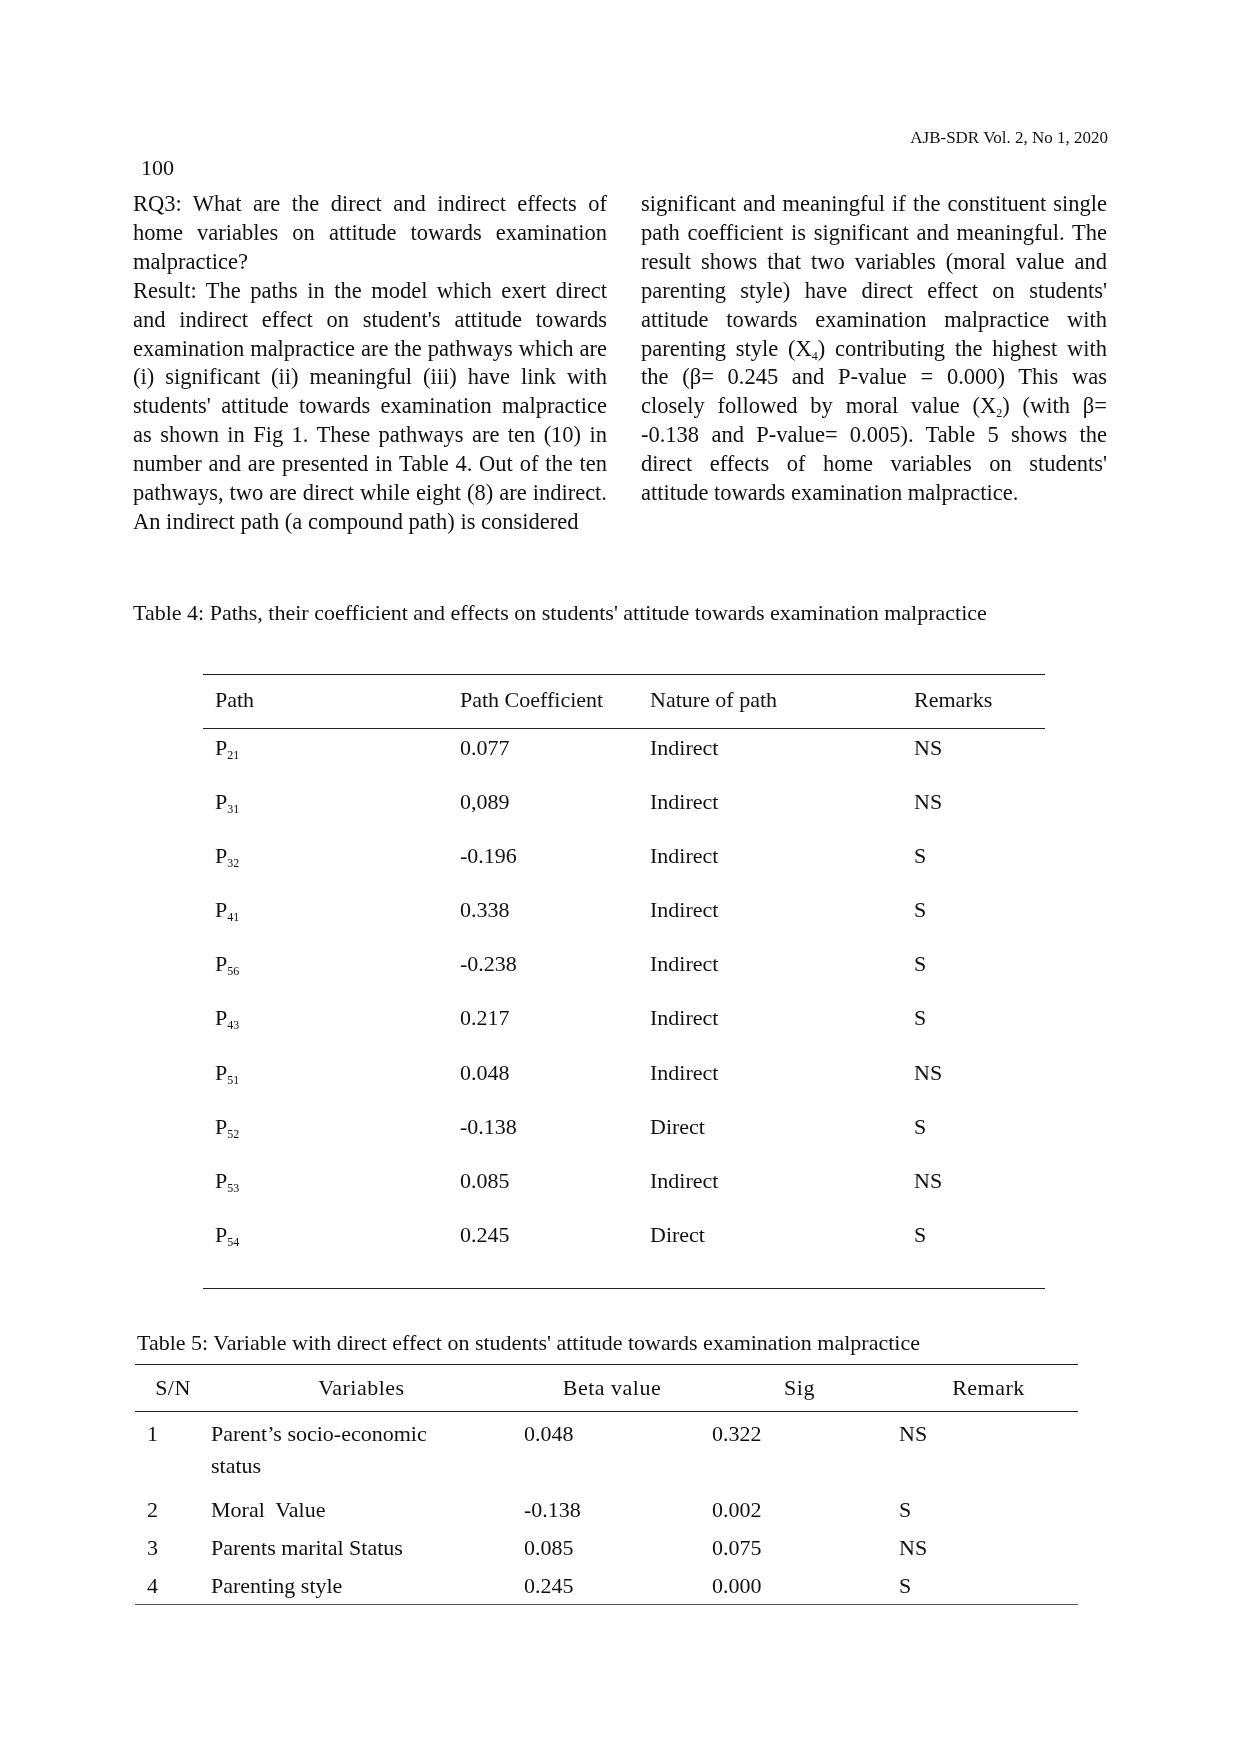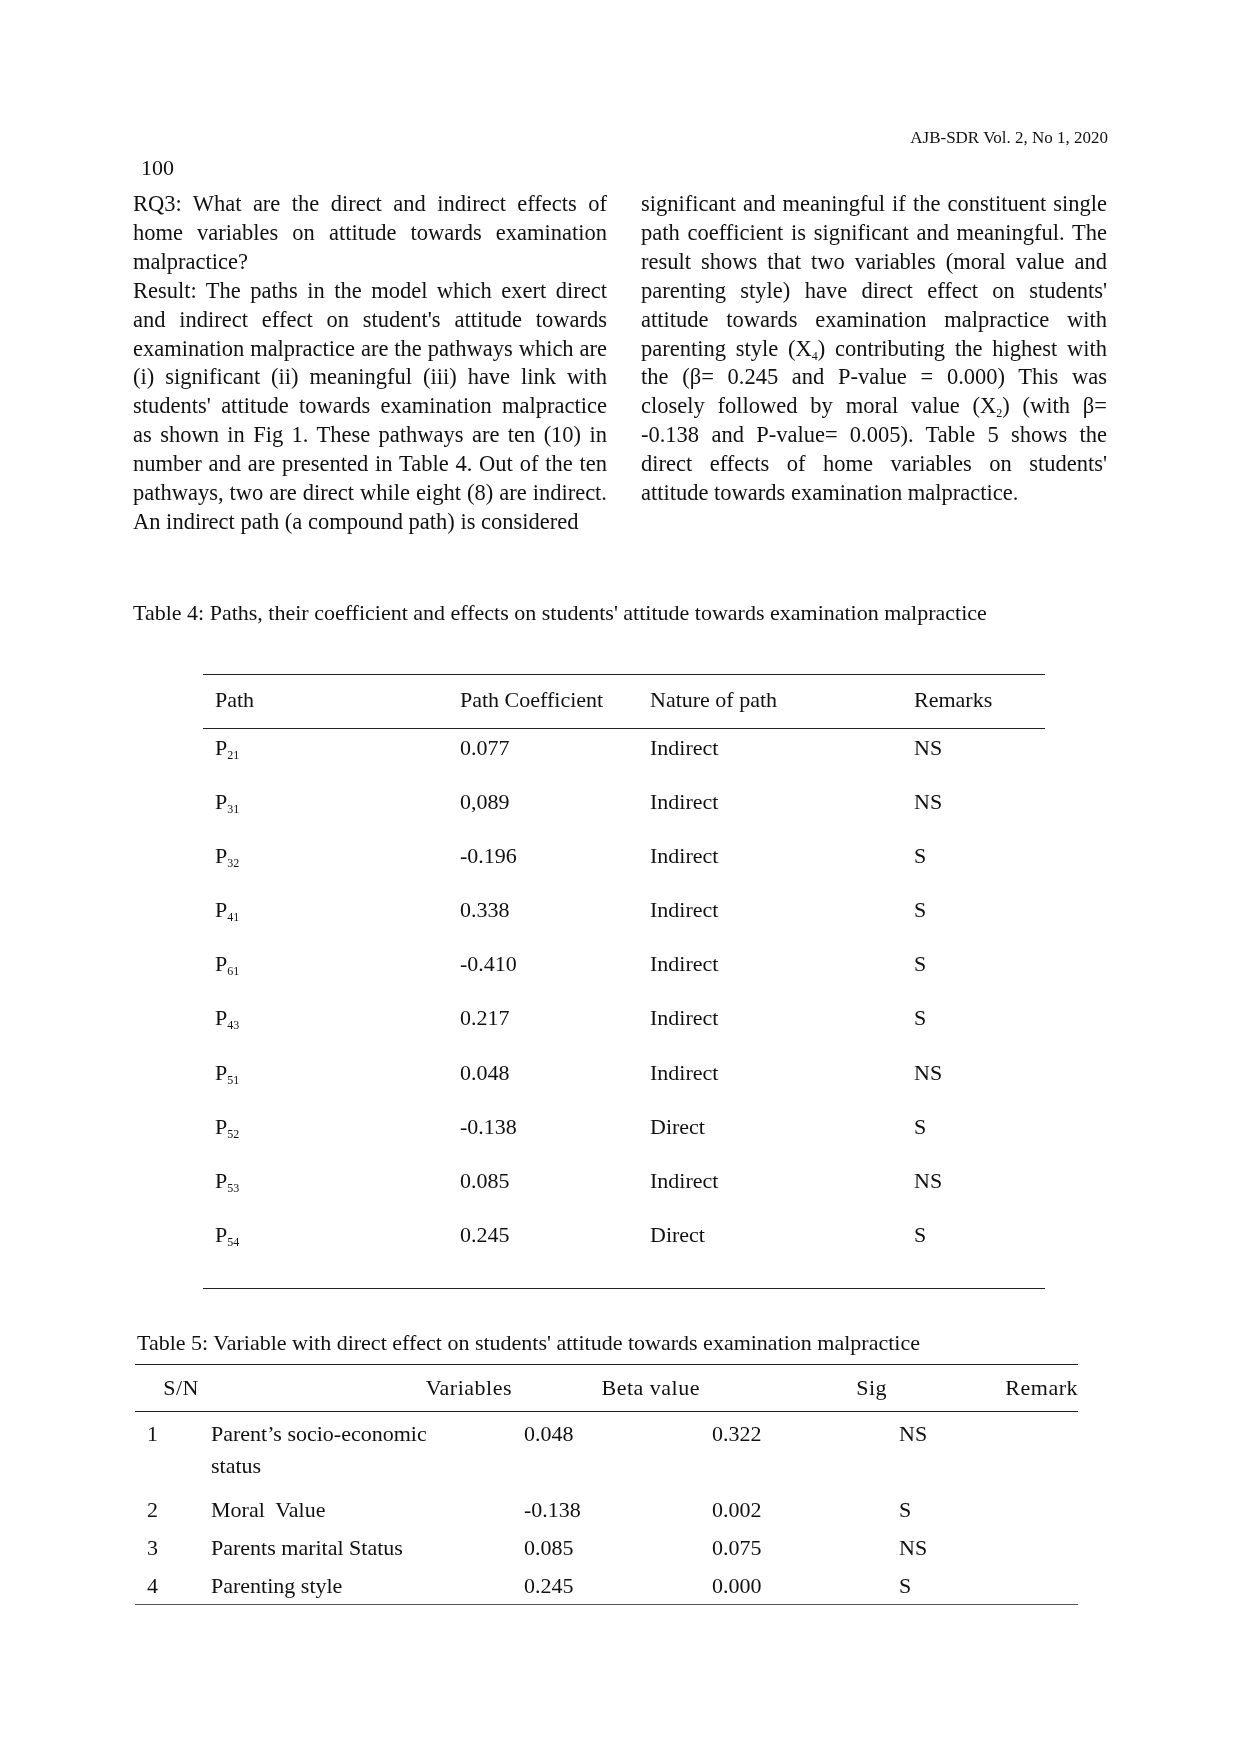--- a/index.html
+++ b/index.html
@@ -27,21 +27,21 @@
 
     table { border-collapse: collapse; position: absolute; }
     .t4 { left: 203px; top: 674px; width: 842px; font-size: 22px; }
     .t4 thead th { font-weight: normal; text-align: left; height: 54px; padding: 0 0 0 12px;
       border-top: 1.5px solid #222; border-bottom: 1.5px solid #222; vertical-align: top; padding-top: 12px; box-sizing: border-box; }
     .t4 tbody td { height: 54.2px; padding: 6px 0 0 12px; vertical-align: top; box-sizing: border-box; }
     .t4 tbody tr:last-child td { border-bottom: 1.5px solid #222; height: 72px; }
     .t4 .c1 { width: 245px; } .t4 .c2 { width: 190px; } .t4 .c3 { width: 264px; } .t4 .c4 { width: 143px; }
 
     .t5 { left: 135px; top: 1364px; width: 943px; font-size: 22px; }
-    .t5 thead th { font-weight: normal; text-align: right; border-top: 1.5px solid #222; border-bottom: 1.5px solid #222;
+    .t5 thead th { font-weight: normal; text-align: center; border-top: 1.5px solid #222; border-bottom: 1.5px solid #222;
       height: 47px; padding: 10px 0 0 12px; vertical-align: top; box-sizing: border-box; letter-spacing: 0.5px; }
     .t5 tbody td { padding: 6px 0 0 12px; vertical-align: top; line-height: 32px; height: 38px; box-sizing: border-box; }
     .t5 tbody tr:first-child td { padding-top: 6px; height: 76px; }
     .t5 tbody tr:last-child td { border-bottom: 1.5px solid #555; height: 41px; }
     .t5 .c1 { width: 64px; } .t5 .c2 { width: 313px; } .t5 .c3 { width: 188px; } .t5 .c4 { width: 187px; } .t5 .c5 { width: 191px; }
   </style>
 </head>
 <body>
 
 <div class="abs page-num">100</div>
@@ -86,22 +86,22 @@
         <td class="c3">Indirect</td>
         <td class="c4">S</td>
       </tr>
       <tr>
         <td class="c1"><span>P</span><sub>41</sub></td>
         <td class="c2">0.338</td>
         <td class="c3">Indirect</td>
         <td class="c4">S</td>
       </tr>
       <tr>
-        <td class="c1"><span>P</span><sub>61</sub></td>
-        <td class="c2">-0.410</td>
+        <td class="c1"><span>P</span><sub>56</sub></td>
+        <td class="c2">-0.238</td>
         <td class="c3">Indirect</td>
         <td class="c4">S</td>
       </tr>
       <tr>
         <td class="c1"><span>P</span><sub>43</sub></td>
         <td class="c2">0.217</td>
         <td class="c3">Indirect</td>
         <td class="c4">S</td>
       </tr>
       <tr>

